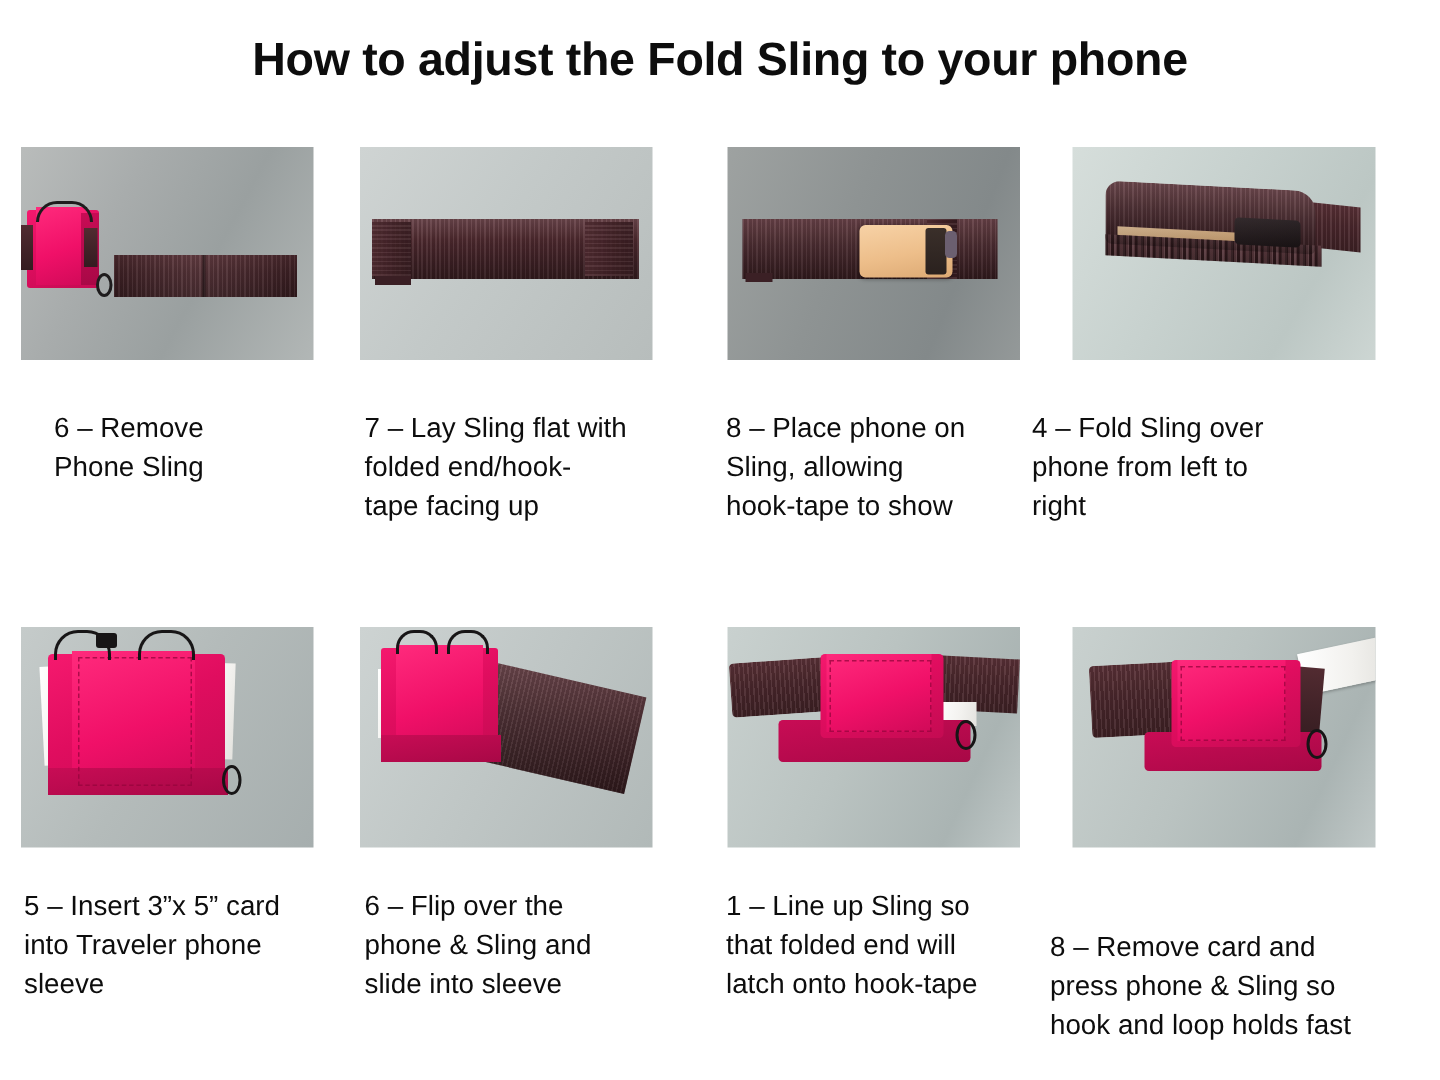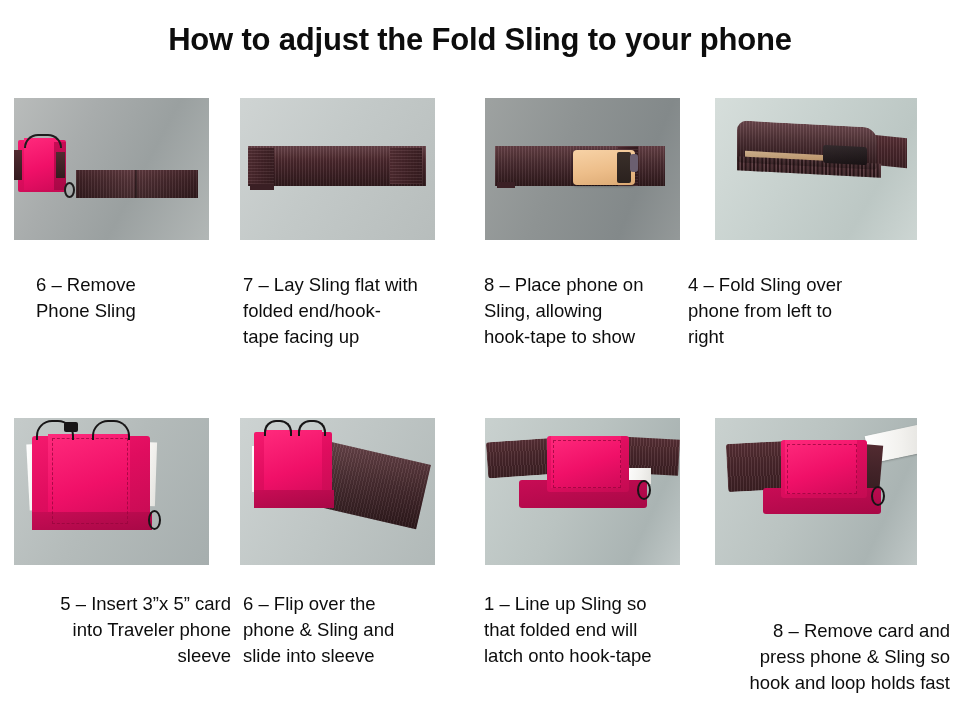--- a/index.html
+++ b/index.html
@@ -256,24 +256,24 @@
 
     <div class="obj pink-dark" style="left:48px; top:70px; width:118px; height:26px; border-radius:3px;"></div>
 
     <div class="obj pink" style="left:66px; top:22px; width:86px; height:58px; border-radius:3px;"></div>
     <div class="obj pink-lite" style="left:70px; top:22px; width:72px; height:54px;"></div>
     <div class="obj seam" style="left:72px; top:26px; width:68px; height:48px;"></div>
     <div class="obj" style="left:156px; top:68px; width:10px; height:16px; border:2px solid #171516; border-radius:50%;"></div>
   </div>
 </div>
 
-<div class="caption" style="left:16px; top:591px; width:215px;text-align:right;">5 – Insert 3”x 5” card
+<div class="caption" style="left:16px; top:591px; width:215px;">5 – Insert 3”x 5” card
 into Traveler phone
 sleeve</div>
 <div class="caption" style="left:243px; top:591px; width:200px;">6 – Flip over the
 phone &amp; Sling and
 slide into sleeve</div>
 <div class="caption" style="left:484px; top:591px; width:210px;">1 – Line up Sling so
 that folded end will
 latch onto hook-tape</div>
-<div class="caption" style="left:700px; top:618px; width:250px;text-align:right;">8 – Remove card and
+<div class="caption" style="left:700px; top:618px; width:250px;">8 – Remove card and
 press phone &amp; Sling so
 hook and loop holds fast</div>
 
 </body></html>

